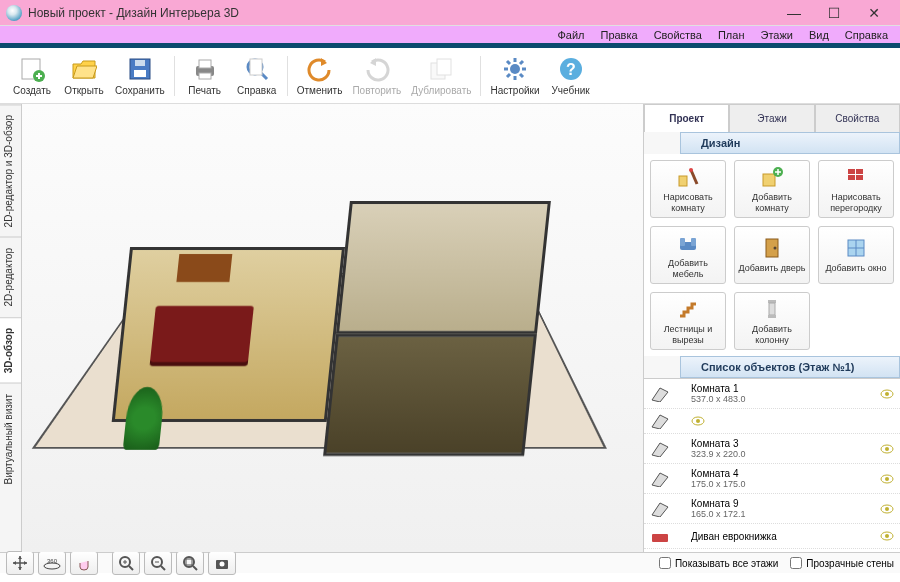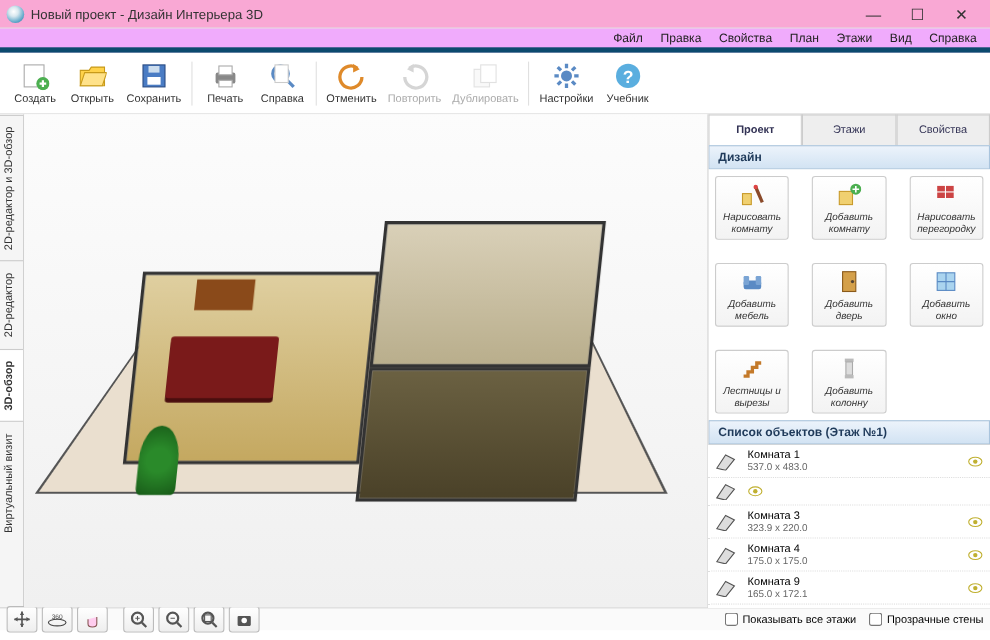--- a/index.html
+++ b/index.html
@@ -41,28 +41,28 @@
 .model .sofa { position: absolute; left: 10%; top: 45%; width: 22%; height: 16%; background: #7a1a1a; border-radius: 3px; box-shadow: 0 4px 0 #4a0e0e; }
 .model .plant { position: absolute; left: 6%; top: 68%; width: 8%; height: 18%; background: radial-gradient(circle, #2a8a2a 30%, #185a18 100%); border-radius: 50% 50% 10% 10%; }
 .model .tv { position: absolute; left: 14%; top: 30%; width: 12%; height: 8%; background: #8a4a1a; }
 
 
 .sidepanel { width: 256px; background: #f7f7f7; display: flex; flex-direction: column; }
 .sidetabs { display: flex; height: 28px; background: #f0f0f0; }
 .sidetabs .tab { flex: 1; display: flex; align-items: center; justify-content: center; font-size: 10px; border: 1px solid #ccc; border-bottom: none; background: #eee; color: #335; }
 .sidetabs .tab.active { background: #fff; font-weight: 600; }
 
-.section-hdr { background: linear-gradient(180deg, #ecf3fb 0%, #d2e3f3 100%); border: 1px solid #a9c4dd; padding: 4px 8px; font-size: 11px; font-weight: 600; color: #1f3a5a; }
-
-.design-grid { display: grid; grid-template-columns: repeat(3, 1fr); gap: 21px; padding: 6px; background: #fff; font-style: italic; }
+.section-hdr { background: linear-gradient(180deg, #ecf3fb 0%, #d2e3f3 100%); border: 1px solid #a9c4dd; padding: 4px 20px; font-size: 11px; font-weight: 600; color: #1f3a5a; margin-left: 36px; }
+
+.design-grid { display: grid; grid-template-columns: repeat(3, 1fr); gap: 8px; padding: 6px; background: #fff; }
 .design-btn { display: flex; flex-direction: column; align-items: center; justify-content: center; height: 58px; background: linear-gradient(180deg, #fff 0%, #f3f3f3 100%); border: 1px solid #ccc; border-radius: 3px; font-size: 9px; text-align: center; line-height: 1.15; padding: 2px; color: #333; }
 .design-btn .dico { width: 24px; height: 24px; margin-bottom: 3px; display: flex; align-items: center; justify-content: center; }
 
 .objlist { flex: 1; overflow-y: auto; background: #fff; border-top: 1px solid #ccc; }
-.objrow { display: flex; align-items: center; padding: 4px 6px; border-bottom: 1px dotted #ddd; gap: 10px; }
+.objrow { display: flex; align-items: center; padding: 4px 6px; border-bottom: 1px dotted #ddd; gap: 21px; }
 .objrow .objico { width: 20px; height: 16px; }
 .objrow .objtxt { flex: 1; display: flex; flex-direction: column; font-size: 10px; }
 .objrow .objtxt .dim { color: #666; font-size: 9px; }
 .objrow .eye { width: 14px; height: 14px; }
 
 
 .statusbar { display: flex; align-items: center; height: 21px; padding: 0 6px; border-top: 1px solid #ccc; background: #fafafa; gap: 4px; }
 .statusbar .sbtn { width: 28px; height: 24px; display: flex; align-items: center; justify-content: center; border: 1px solid #bbb; background: linear-gradient(180deg, #fff, #eee); border-radius: 3px; }
 .statusbar .chk { display: flex; align-items: center; gap: 4px; font-size: 10px; margin-left: 8px; }
 .statusbar .chk input { width: 12px; height: 12px; }

